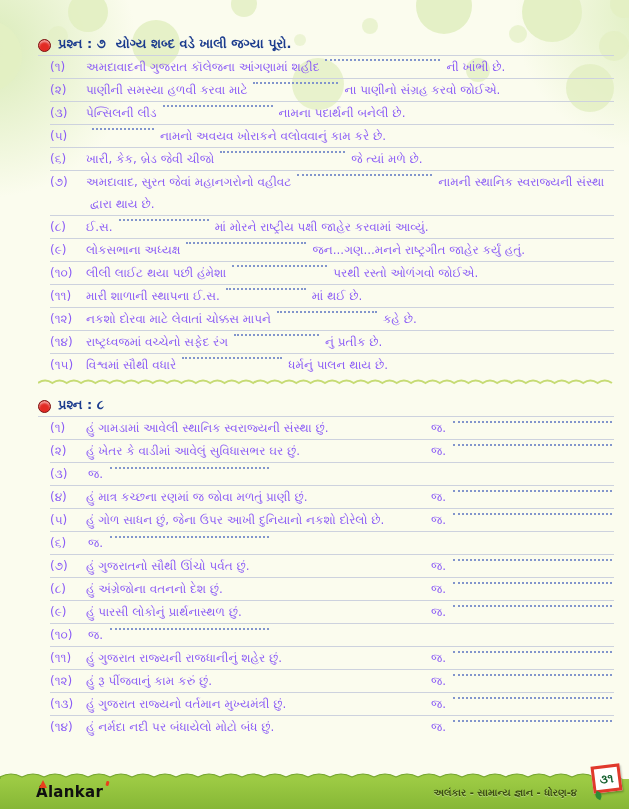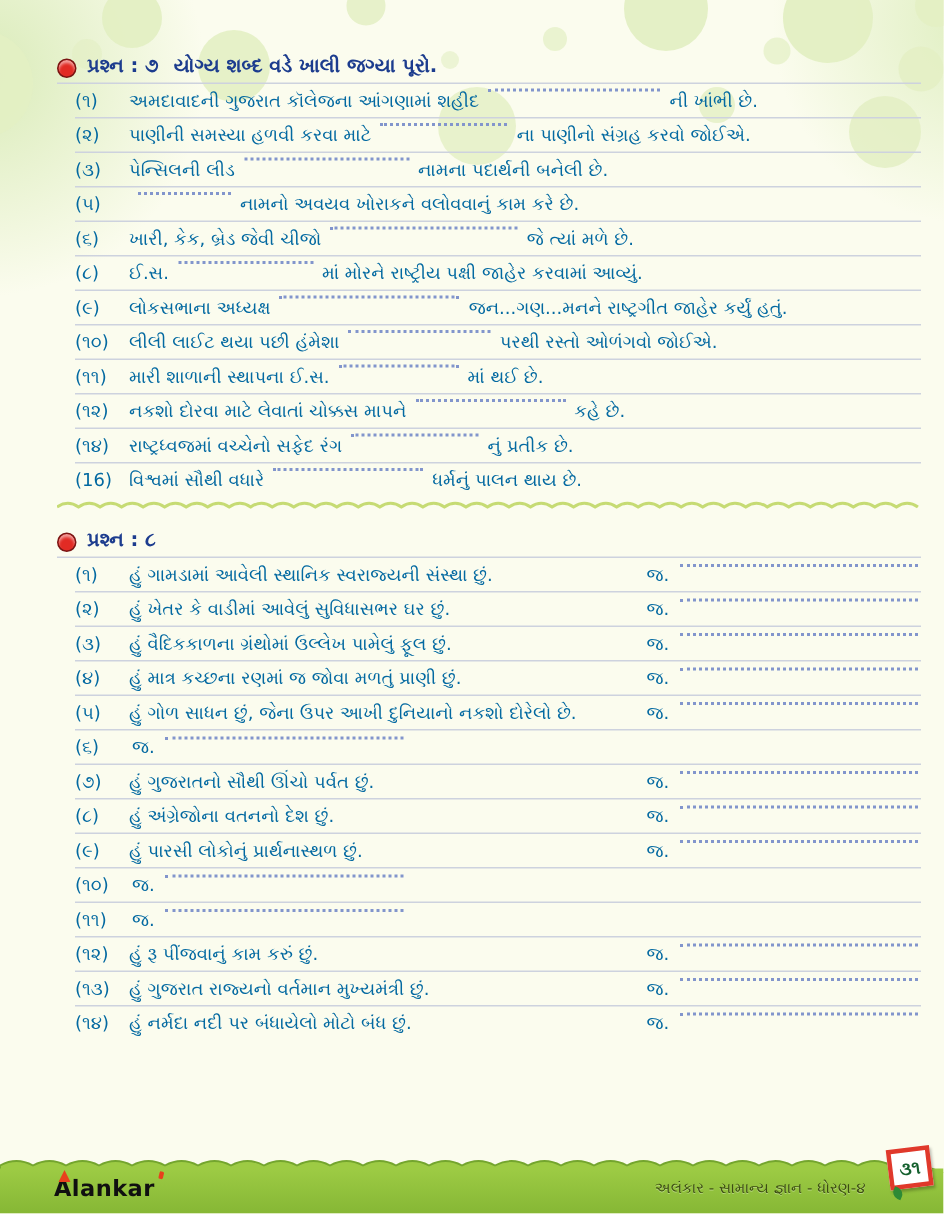--- a/index.html
+++ b/index.html
@@ -16,21 +16,21 @@
 
   .content{position:absolute;left:38px;top:28px;width:576px}
 
   .sec-head{display:flex;align-items:flex-end;gap:7px;height:24px;margin-bottom:3px}
   .bullet{width:11px;height:11px;border-radius:50%;background:#e22b24;border:1px solid #7a1513;
           box-shadow:inset 0 2px 2px rgba(255,255,255,.55);flex:none}
   .sec-label,.sec-title{font-weight:bold;font-size:13px;color:#1c3c8e;white-space:nowrap}
   .sec-label{margin-right:3px}
 
   .rows{padding-left:12px;border-top:1px solid #cdd2de}
-  .row{border-bottom:1px solid #cdd2de;font-size:12px;color:#0369a1;line-height:22px;
+  .row{border-bottom:1px solid #cdd2de;font-size:12px;color:#8b5cf6;line-height:22px;
        padding-left:40px;text-indent:-40px;min-height:22px}
   .rows div.row:last-of-type{border-bottom:none}
   .row .num{display:inline-block;width:36px;text-indent:0}
   .blank{display:inline-block;height:11px;vertical-align:top;margin:3px 6px 0 6px;
          border-top:2px dotted #8295cc}
 
   .divider{display:block;margin:2px 0 4px 0;width:100%;height:7px}
 
   .row8{display:flex;align-items:baseline;padding-left:0;text-indent:0}
   .row8 .num{flex:none}
@@ -44,21 +44,21 @@
   .footer-wave{position:absolute;bottom:27px;left:0;width:629px;height:12px}
   .footer-band{position:absolute;bottom:0;left:0;right:0;height:30px;
                background:linear-gradient(#9dcb44,#86b735)}
   .logo{position:absolute;left:36px;top:4px;font-weight:bold;font-size:15px;color:#101010;
         letter-spacing:.3px}
   .flame{position:absolute;left:3px;top:-3px;width:0;height:0;
          border-left:4px solid transparent;border-right:4px solid transparent;
          border-bottom:8px solid #e8401c}
   .tm{position:absolute;right:-6px;top:-2px;width:3px;height:5px;background:#e8401c;
       border-radius:1px;transform:rotate(14deg)}
-  .book-title{position:absolute;right:52px;top:8px;font-size:10px;font-weight:normal;
+  .book-title{position:absolute;right:52px;top:8px;font-size:10px;font-weight:bold;
               color:#3c4d12;text-shadow:0 1px 0 rgba(255,255,255,.35);white-space:nowrap}
   .page-badge{position:absolute;right:8px;top:-14px;width:23px;height:21px;background:#ffffff;
               border:3px solid #e0392b;transform:rotate(-7deg);display:flex;align-items:center;
               justify-content:center;font-weight:bold;font-size:12px;color:#14602e;
               box-shadow:1px 2px 2px rgba(0,0,0,.25)}
   .leaf{position:absolute;right:27px;top:13px;width:7px;height:7px;background:#2e8a35;
         border-radius:0 70% 0 70%;transform:rotate(25deg)}
 </style>
 </head>
 <body>
@@ -88,27 +88,28 @@
       <span class="bullet"></span>
       <span class="sec-label">પ્રશ્ન : ૭</span>
       <span class="sec-title">યોગ્ય શબ્દ વડે ખાલી જગ્યા પૂરો.</span>
     </div>
     <div class="rows">
       <div class="row"><span class="num">(૧)</span><span>અમદાવાદની ગુજરાત કૉલેજના આંગણામાં શહીદ</span><span class="blank" style="width: 115px;"></span><span>ની ખાંભી છે.</span></div>
         <div class="row"><span class="num">(૨)</span><span>પાણીની સમસ્યા હળવી કરવા માટે</span><span class="blank" style="width: 85px;"></span><span>ના પાણીનો સંગ્રહ કરવો જોઈએ.</span></div>
         <div class="row"><span class="num">(૩)</span><span>પેન્સિલની લીડ</span><span class="blank" style="width: 110px;"></span><span>નામના પદાર્થની બનેલી છે.</span></div>
         <div class="row"><span class="num">(૫)</span><span></span><span class="blank" style="width: 62px;"></span><span>નામનો અવયવ ખોરાકને વલોવવાનું કામ કરે છે.</span></div>
         <div class="row"><span class="num">(૬)</span><span>ખારી, કેક, બ્રેડ જેવી ચીજો</span><span class="blank" style="width: 125px;"></span><span>જે ત્યાં મળે છે.</span></div>
+        <div class="row"><span class="num">(૭)</span><span>અમદાવાદ, સુરત જેવાં મહાનગરોનો વહીવટ</span><span class="blank" style="width: 135px;"></span><span>નામની સ્થાનિક સ્વરાજ્યની સંસ્થા દ્વારા થાય છે.</span></div>
         <div class="row"><span class="num">(૮)</span><span>ઈ.સ.</span><span class="blank" style="width: 90px;"></span><span>માં મોરને રાષ્ટ્રીય પક્ષી જાહેર કરવામાં આવ્યું.</span></div>
         <div class="row"><span class="num">(૯)</span><span>લોકસભાના અધ્યક્ષ</span><span class="blank" style="width: 120px;"></span><span>જન...ગણ...મનને રાષ્ટ્રગીત જાહેર કર્યું હતું.</span></div>
         <div class="row"><span class="num">(૧૦)</span><span>લીલી લાઈટ થયા પછી હંમેશા</span><span class="blank" style="width: 95px;"></span><span>પરથી રસ્તો ઓળંગવો જોઈએ.</span></div>
         <div class="row"><span class="num">(૧૧)</span><span>મારી શાળાની સ્થાપના ઈ.સ.</span><span class="blank" style="width: 80px;"></span><span>માં થઈ છે.</span></div>
         <div class="row"><span class="num">(૧૨)</span><span>નકશો દોરવા માટે લેવાતાં ચોક્કસ માપને</span><span class="blank" style="width: 100px;"></span><span>કહે છે.</span></div>
         <div class="row"><span class="num">(૧૪)</span><span>રાષ્ટ્રધ્વજમાં વચ્ચેનો સફેદ રંગ</span><span class="blank" style="width: 85px;"></span><span>નું પ્રતીક છે.</span></div>
-        <div class="row"><span class="num">(16)</span><span>વિશ્વમાં સૌથી વધારે</span><span class="blank" style="width: 100px;"></span><span>ધર્મનું પાલન થાય છે.</span></div>
+        <div class="row"><span class="num">(૧૫)</span><span>વિશ્વમાં સૌથી વધારે</span><span class="blank" style="width: 100px;"></span><span>ધર્મનું પાલન થાય છે.</span></div>
     </div>
   </section>
 
   <svg class="divider" viewBox="0 0 562 7" preserveAspectRatio="none">
     <path fill="none" stroke="#c6db74" stroke-width="2" d="M0 5 Q7 0 14 5 Q21 0 28 5 Q35 0 42 5 Q49 0 56 5 Q63 0 70 5 Q77 0 84 5 Q91 0 98 5 Q105 0 112 5 Q119 0 126 5 Q133 0 140 5 Q147 0 154 5 Q161 0 168 5 Q175 0 182 5 Q189 0 196 5 Q203 0 210 5 Q217 0 224 5 Q231 0 238 5 Q245 0 252 5 Q259 0 266 5 Q273 0 280 5 Q287 0 294 5 Q301 0 308 5 Q315 0 322 5 Q329 0 336 5 Q343 0 350 5 Q357 0 364 5 Q371 0 378 5 Q385 0 392 5 Q399 0 406 5 Q413 0 420 5 Q427 0 434 5 Q441 0 448 5 Q455 0 462 5 Q469 0 476 5 Q483 0 490 5 Q497 0 504 5 Q511 0 518 5 Q525 0 532 5 Q539 0 546 5 Q553 0 560 5"></path>
   </svg>
 
   <section>
     <div class="sec-head">
       <span class="bullet"></span>
@@ -126,21 +127,20 @@
         <div class="row row8">
           <span class="num">(૨)</span>
           <span class="txt">હું ખેતર કે વાડીમાં આવેલું સુવિધાસભર ઘર છું.</span>
           <span class="ans">
             <span class="pre">જ.</span>
             <span class="dots"></span>
           </span>
         </div>
         <div class="row row8">
           <span class="num">(૩)</span>
-          <span class="txt">હું વૈદિકકાળના ગ્રંથોમાં ઉલ્લેખ પામેલું ફૂલ છું.</span>
           <span class="ans">
             <span class="pre">જ.</span>
             <span class="dots"></span>
           </span>
         </div>
         <div class="row row8">
           <span class="num">(૪)</span>
           <span class="txt">હું માત્ર કચ્છના રણમાં જ જોવા મળતું પ્રાણી છું.</span>
           <span class="ans">
             <span class="pre">જ.</span>
@@ -188,20 +188,21 @@
         </div>
         <div class="row row8">
           <span class="num">(૧૦)</span>
           <span class="ans">
             <span class="pre">જ.</span>
             <span class="dots"></span>
           </span>
         </div>
         <div class="row row8">
           <span class="num">(૧૧)</span>
+          <span class="txt">હું ગુજરાત રાજ્યની રાજધાનીનું શહેર છું.</span>
           <span class="ans">
             <span class="pre">જ.</span>
             <span class="dots"></span>
           </span>
         </div>
         <div class="row row8">
           <span class="num">(૧૨)</span>
           <span class="txt">હું રૂ પીંજવાનું કામ કરું છું.</span>
           <span class="ans">
             <span class="pre">જ.</span>

